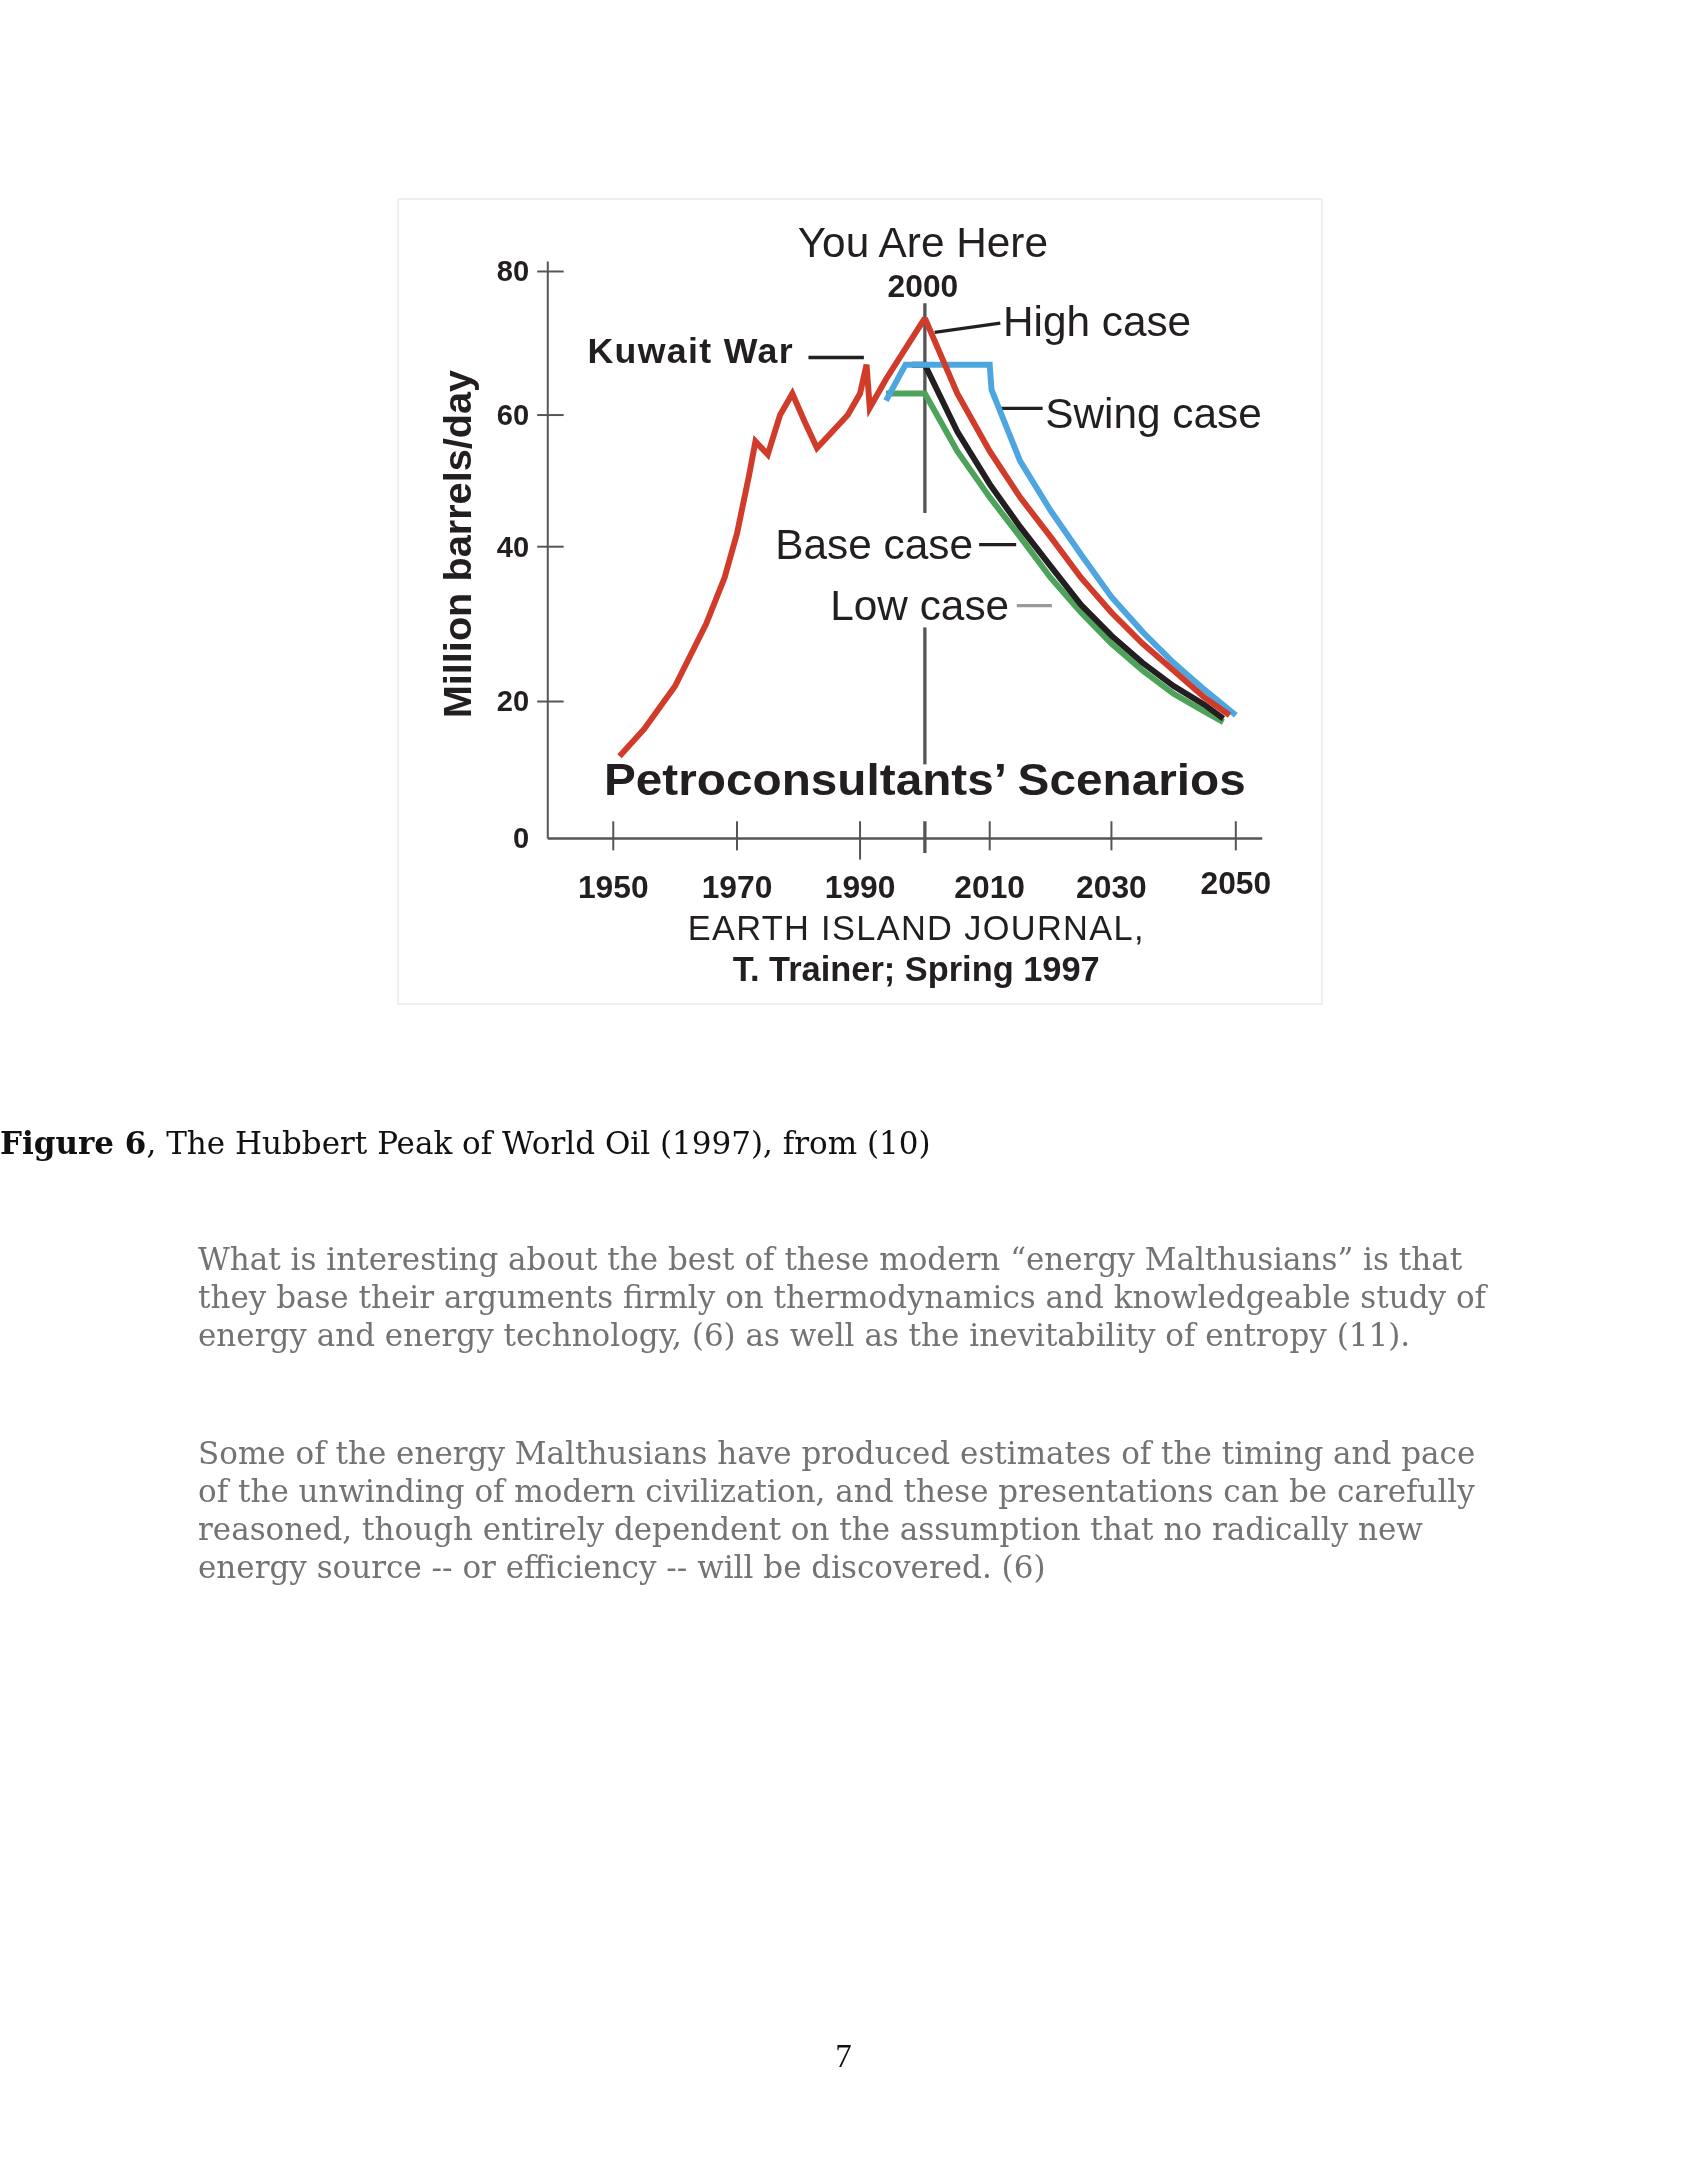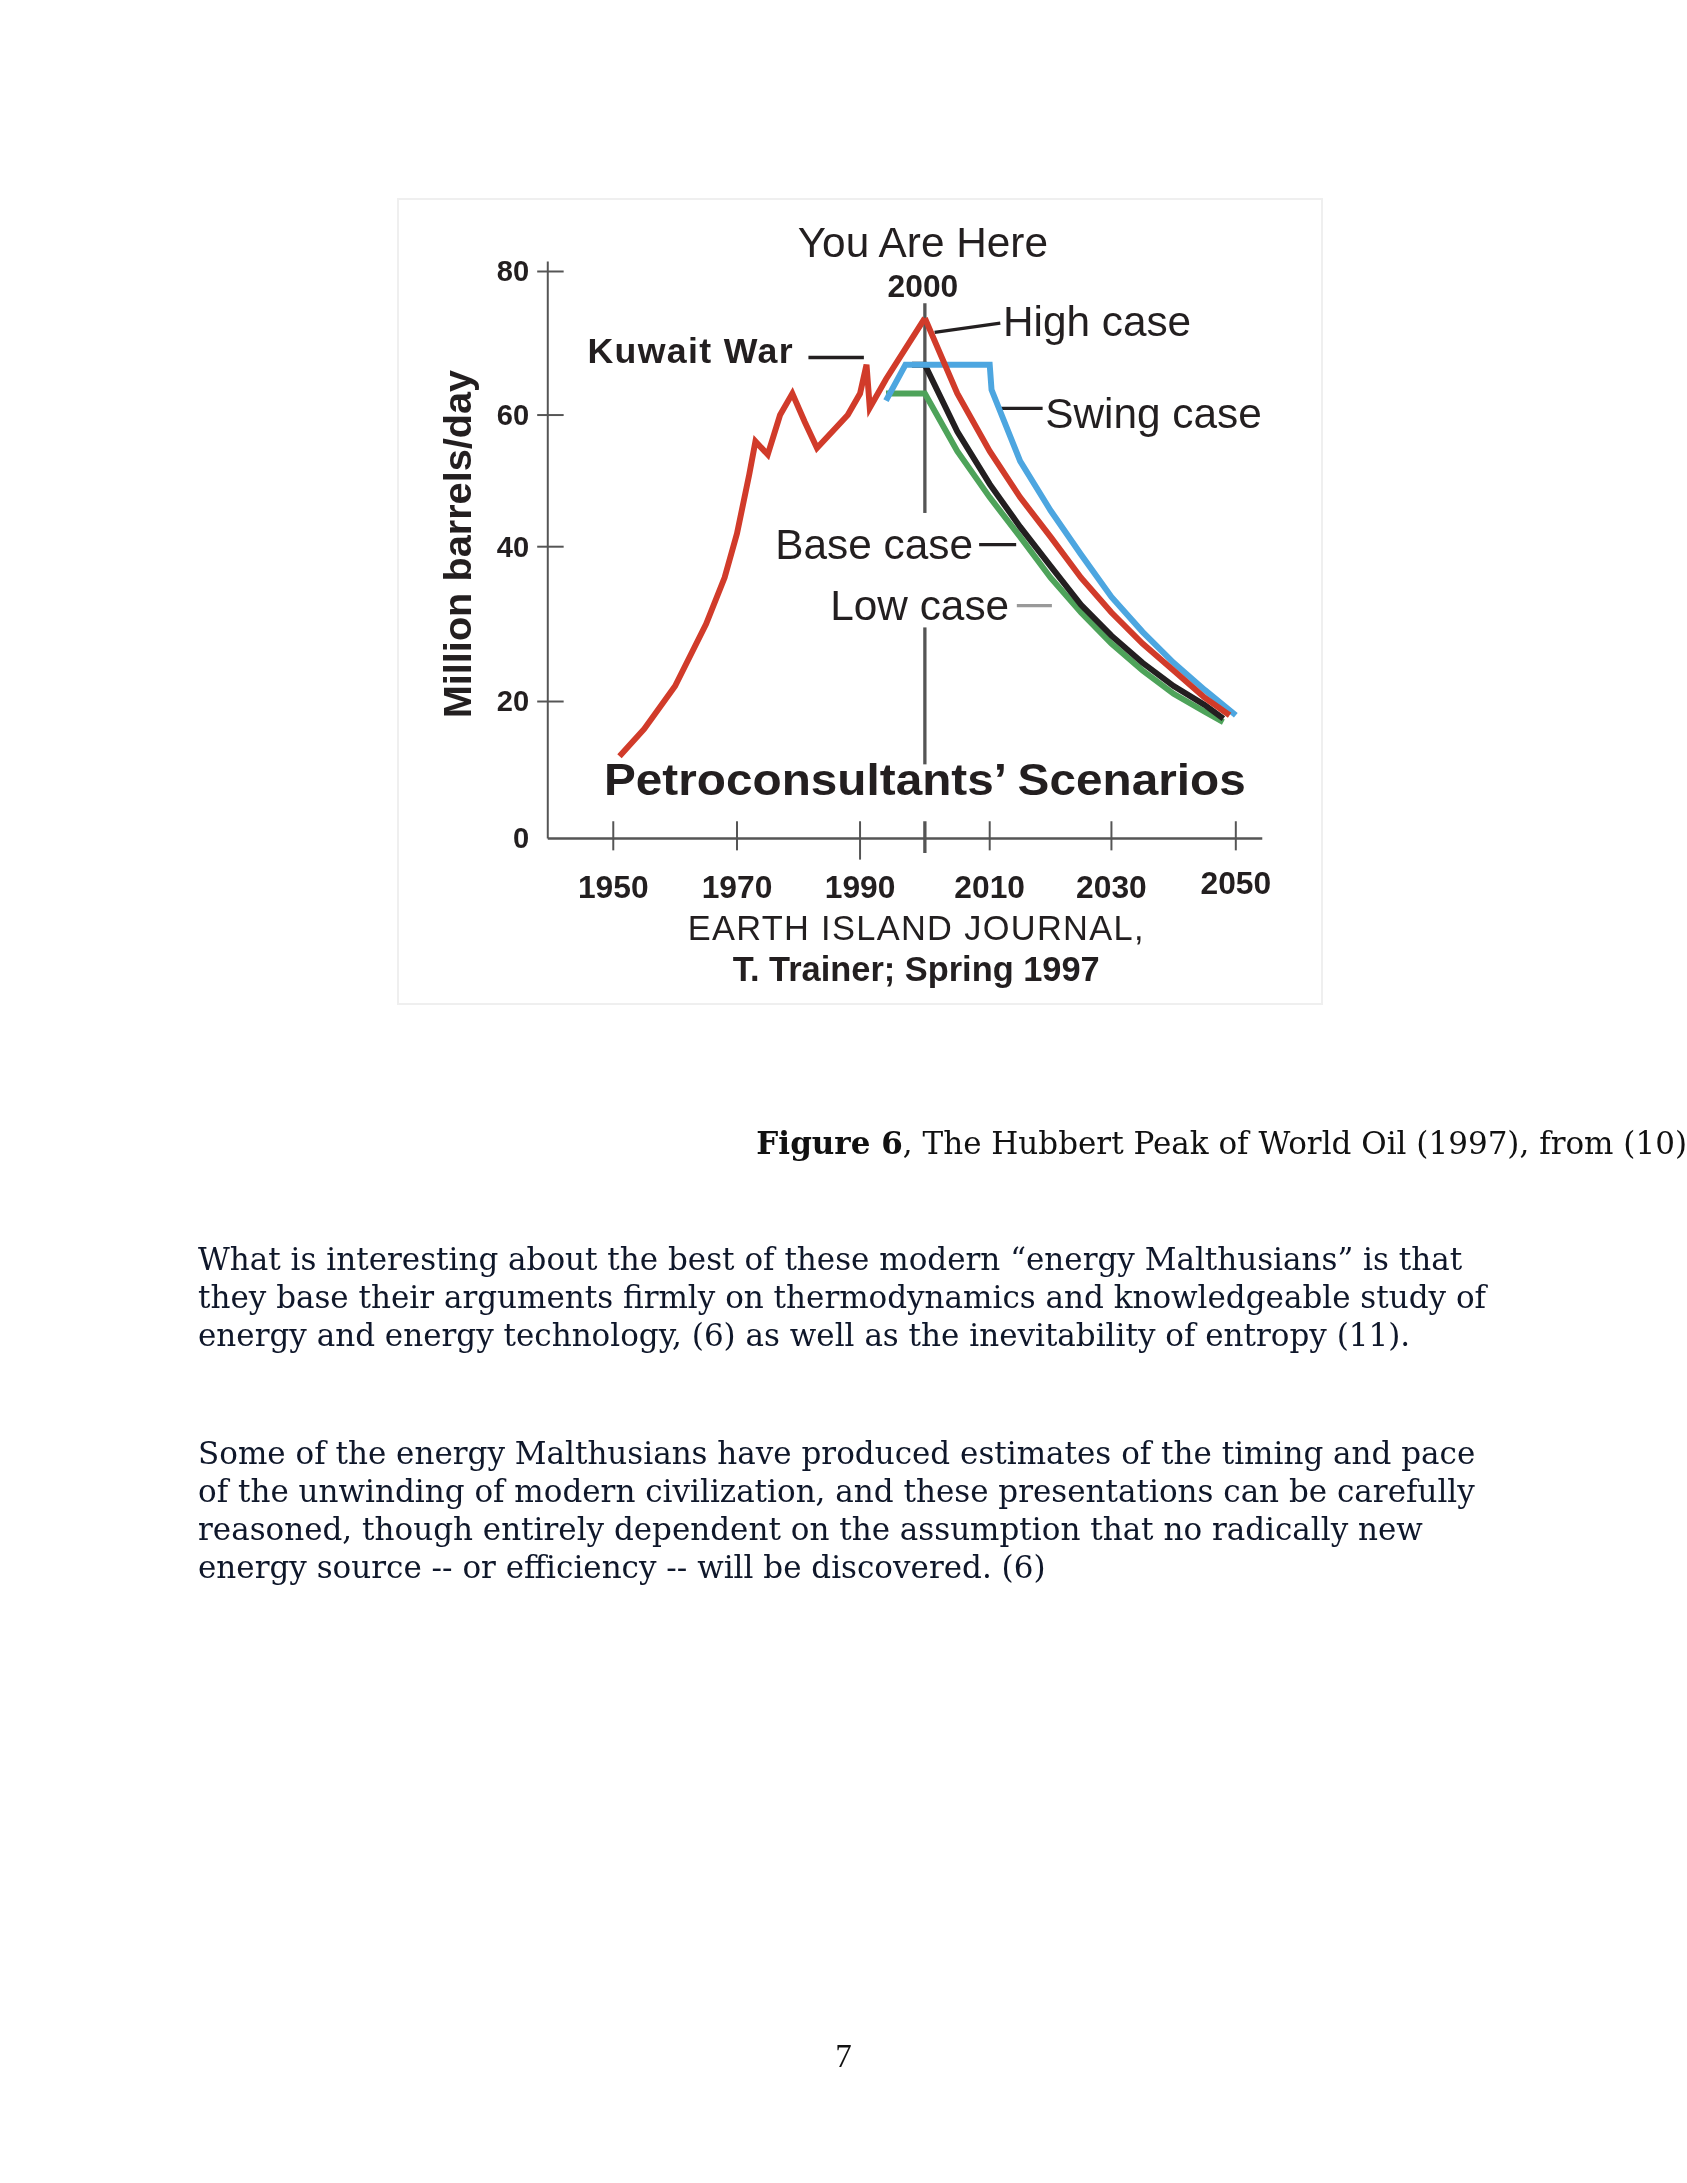--- a/index.html
+++ b/index.html
@@ -5,27 +5,27 @@
   html, body { margin: 0; padding: 0; background: #ffffff; }
   body { width: 1687px; height: 2183px; position: relative; overflow: hidden; }
   .figure-frame {
     position: absolute; left: 397px; top: 198px; width: 926px; height: 807px;
     border: 2.6px solid #efefef; box-sizing: border-box; background: #fff;
   }
   svg#chart { position: absolute; left: 0; top: 0; width: 1687px; height: 1059px; }
   .sans { font-family: "Liberation Sans", "DejaVu Sans", sans-serif; }
   .ink { fill: #231f20; }
   .caption {
-    position: absolute; left: 0; width: 1687px; top: 1125px; text-align: right;
+    position: absolute; left: 0; width: 1687px; top: 1125px; text-align: left;
     font-family: "DejaVu Serif", "Liberation Serif", serif; font-size: 31px; color: #111;
   }
   .caption b { font-weight: bold; }
   .para {
     position: absolute; left: 198px; width: 1297px;
-    font-family: "DejaVu Serif", "Liberation Serif", serif; font-size: 31px; line-height: 38px; color: #0f172a;
+    font-family: "DejaVu Serif", "Liberation Serif", serif; font-size: 31px; line-height: 38px; color: #737373;
     margin: 0;
   }
   #para1 { top: 1240px; }
   #para2 { top: 1434px; }
   .page-number {
     position: absolute; top: 2038px; left: 0; width: 1687px; text-align: center;
     font-family: "Liberation Serif", "DejaVu Serif", serif; font-size: 33px; color: #111;
   }
 </style>
 </head>

